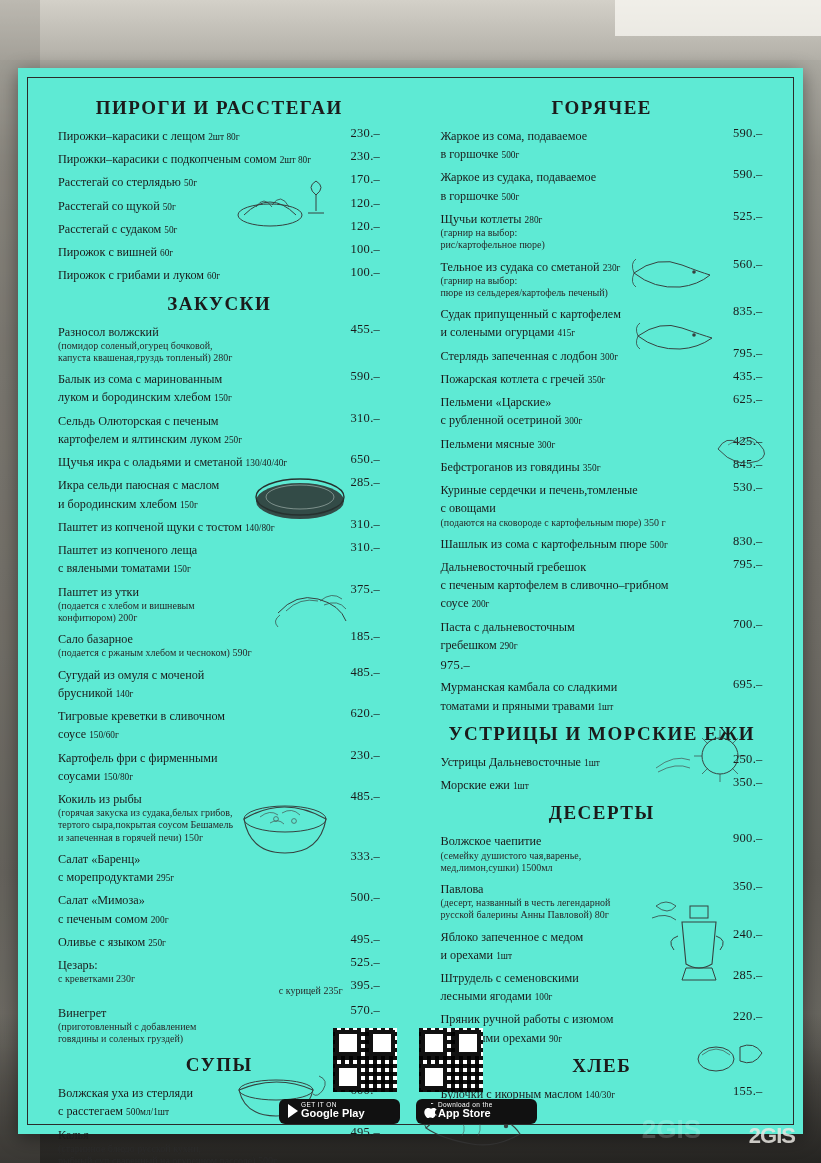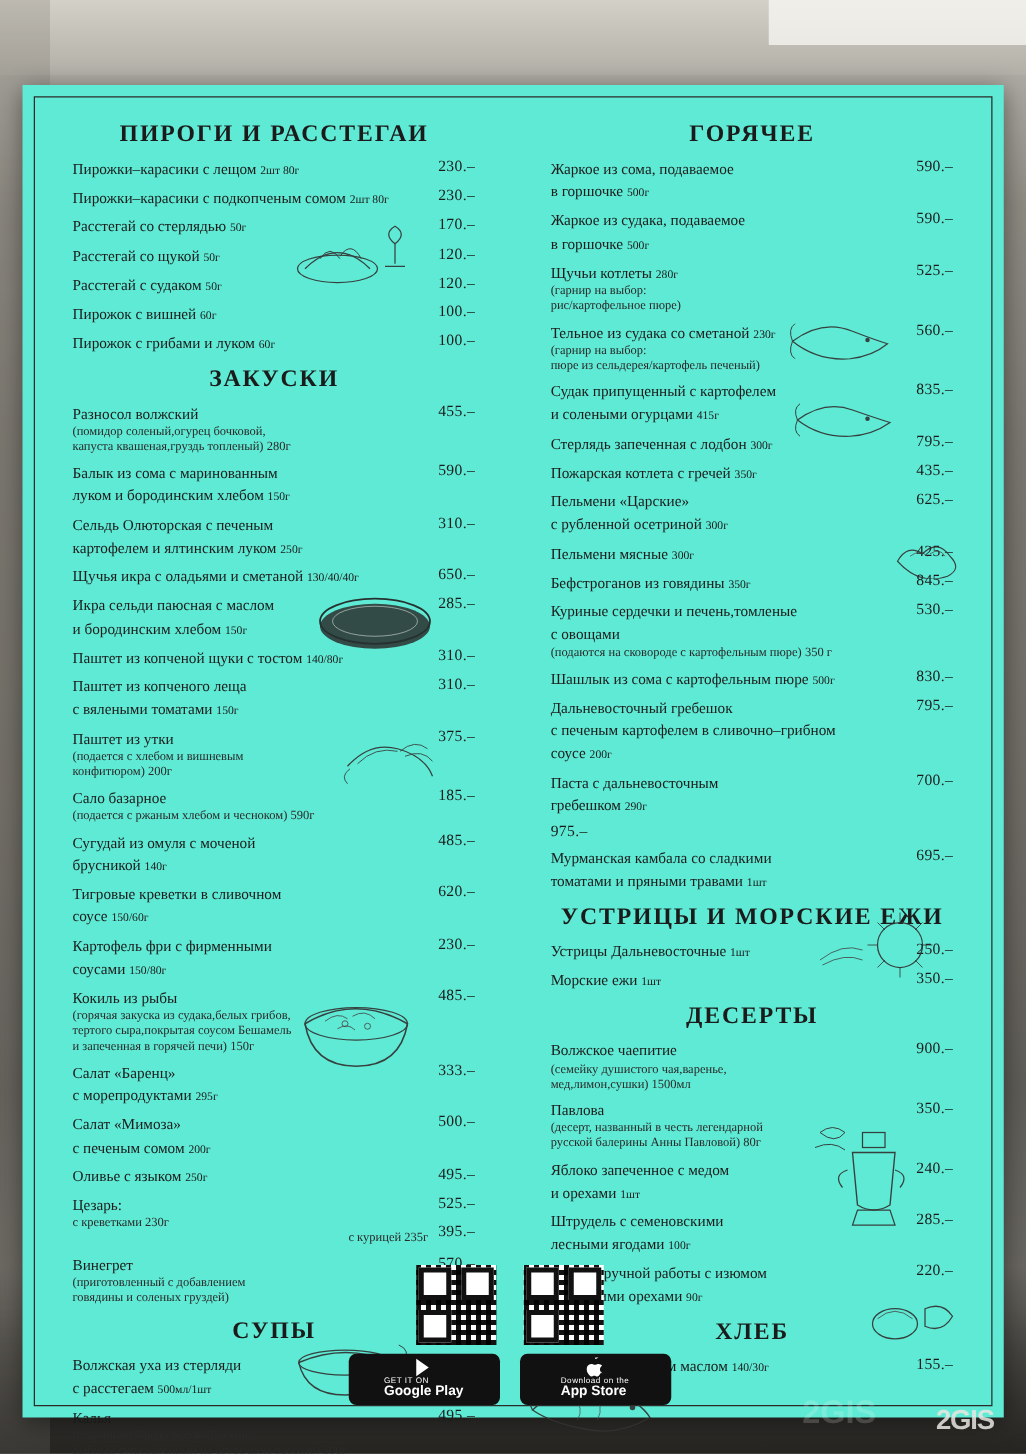--- a/index.html
+++ b/index.html
@@ -79,21 +79,21 @@
       repeating-linear-gradient(0deg,#111 0 4px,transparent 4px 8px);
     background-blend-mode:multiply;position:relative;}
   .qr:before,.qr:after{content:"";position:absolute;width:18px;height:18px;border:4px solid #111;background:#fff;}
   .qr:before{left:2px;top:2px;}
   .qr:after{right:2px;top:2px;}
   .qr span{position:absolute;left:2px;bottom:2px;width:18px;height:18px;border:4px solid #111;background:#fff;}
   .badges{display:flex;gap:16px;justify-content:center;margin-top:7px;}
   .badge{
     background:#111;color:#fff;border-radius:6px;
     padding:3px 9px 4px 8px;display:flex;align-items:center;gap:0;
-    font-family:"Liberation Sans", sans-serif;min-width:104px;flex-direction:column;
+    font-family:"Liberation Sans", sans-serif;min-width:104px;
   }
   .badge .bt{line-height:1.05;}
   .badge .s1{font-size:6.5px;letter-spacing:.4px;display:block;}
   .badge .s2{font-size:11px;font-weight:bold;display:block;}
   .logo2gis{
     position:absolute;right:26px;bottom:14px;
     color:#e9e7e2;font-family:"Liberation Sans", sans-serif;
     font-size:22px;font-weight:bold;letter-spacing:-1px;opacity:.85;
   }
   .wm{

